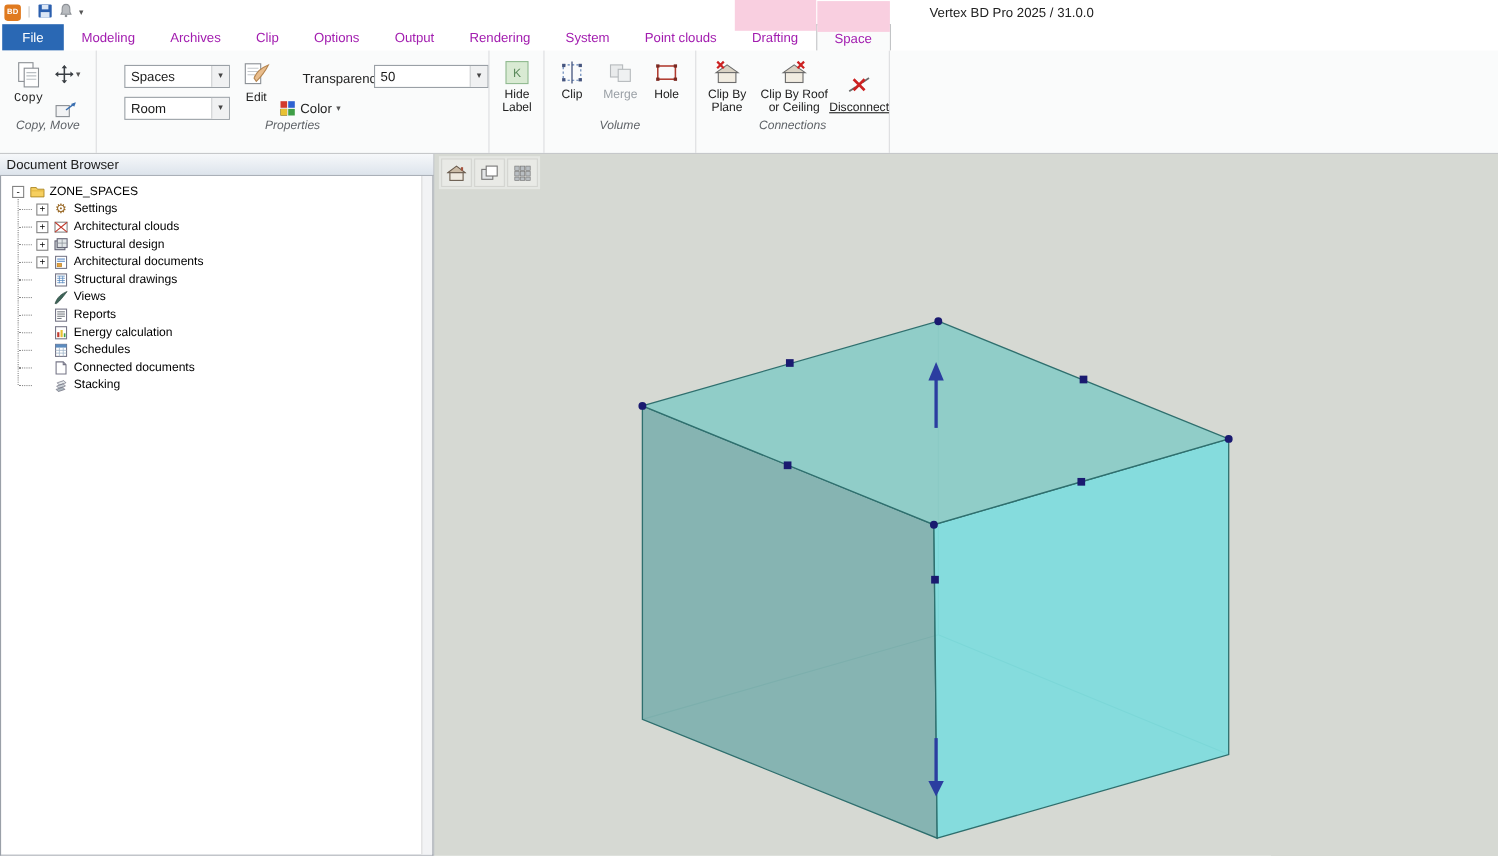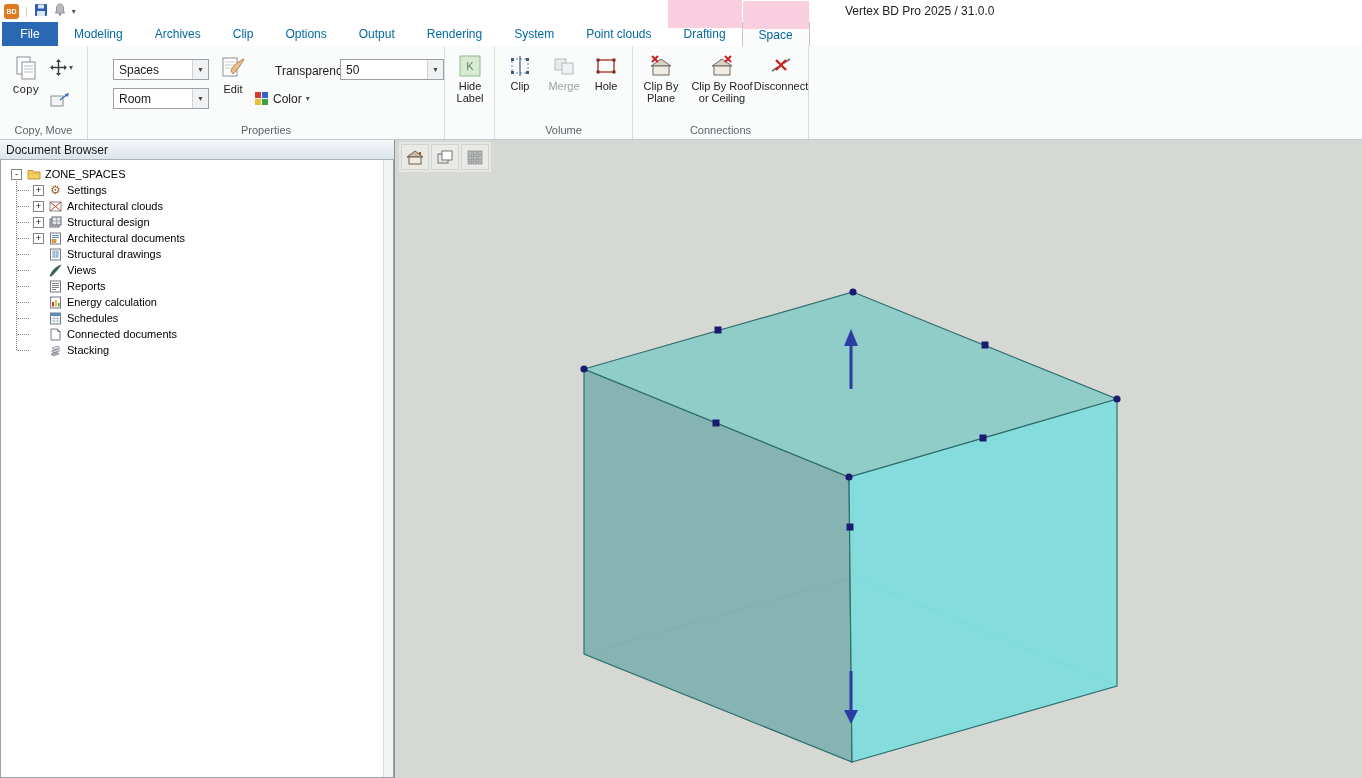--- a/index.html
+++ b/index.html
@@ -9,30 +9,30 @@
   
   .titlebar { position:absolute; left:0; top:0; width:1362px; height:22px; background:#ffffff; }
   .qat { position:absolute; left:4px; top:2px; display:flex; align-items:center; gap:6px; height:18px; }
   .bd-logo { width:15px; height:15px; background:#e07a1f; border-radius:3px; color:#fff; font-size:7px; font-weight:bold; display:flex; align-items:center; justify-content:center; }
   .qat-sep { color:#c9c9c9; font-size:11px; }
   .caret { font-size:8px; color:#555; }
   .win-title { position:absolute; left:845px; top:4px; font-size:12px; color:#222; white-space:nowrap; }
 
   
   .tabrow { position:absolute; left:0; top:22px; width:1362px; height:24px; background:#fff; display:flex; align-items:stretch; }
-  .tab { position:relative; padding:0 16px; display:flex; align-items:center; justify-content:center; font-size:12px; color:#0369a1; cursor:default; white-space:nowrap; }
+  .tab { position:relative; padding:0 16px; display:flex; align-items:center; justify-content:center; font-size:12px; color:#a21caf; cursor:default; white-space:nowrap; }
   .tab .tlbl { position:relative; z-index:2; }
   .tab.file-tab { background:#2a68b4; color:#fff; width:56px; padding:0; margin-left:2px; }
   .tab.contextual::before { content:""; position:absolute; left:0; top:-22px; width:100%; height:28px; background:#f9cfe0; z-index:1; }
   .tab.active-tab { background:#fafbfb; border:1px solid #c2c4c6; border-bottom:none; }
 
   
   .ribbon { position:absolute; left:0; top:46px; width:1362px; height:94px; background:#fafbfb; border-bottom:1px solid #c6c8ca; display:flex; }
   .rgroup { position:relative; height:100%; border-right:1px solid #dcdddf; }
-  .rgroup-label { position:absolute; left:0; bottom:3px; width:100%; text-align:center; font-size:11px; color:#5f6368; }
+  .rgroup-label { position:absolute; left:0; bottom:19px; width:100%; text-align:center; font-size:11px; color:#5f6368;font-style:italic; }
   .big-btn { position:absolute; display:flex; flex-direction:column; align-items:center; gap:3px; font-size:11px; line-height:12px; text-align:center; color:#222; cursor:default; }
   .big-btn.disabled { color:#9aa0a6; }
   .combo { position:absolute; display:flex; align-items:center; height:21px; background:#fff; border:1px solid #9aa0a6; }
   .combo .val { flex:1; padding:0 5px; font-size:12px; white-space:nowrap; overflow:hidden; }
   .combo .dd { width:16px; align-self:stretch; background:#f0f1f2; border-left:1px solid #cfd1d3; display:flex; align-items:center; justify-content:center; font-size:7px; color:#444; }
   .small-label { position:absolute; font-size:12px; color:#222; }
   .inline-btn { position:absolute; display:flex; align-items:center; gap:4px; font-size:12px; color:#222; }
 
   
   .dock { position:absolute; left:0; top:140px; width:395px; height:638px; background:#fff; border-right:1px solid #8b9097; display:flex; flex-direction:column; }
@@ -236,21 +236,21 @@
         <span style="width:44px;">Clip By Plane</span>
       </div>
       <div class="big-btn" style="left:56px; top:9px; width:66px;">
         <svg width="24" height="22" viewBox="0 0 24 22">
           <polygon points="12,4 22,11 2,11" fill="#d9d2c4" stroke="#6b6b6b"></polygon>
           <rect x="4" y="11" width="16" height="9" fill="#f1ece1" stroke="#6b6b6b"></rect>
           <path d="M15 1 L21 7 M21 1 L15 7" stroke="#cc2222" stroke-width="2"></path>
         </svg>
         <span style="width:64px;">Clip By Roof or Ceiling</span>
       </div>
-      <div class="big-btn" style="left:122px; top:9px; width:52px;">
+      <div class="big-btn" style="left:122px; top:21px; width:52px;text-decoration:underline;">
         <svg width="22" height="22" viewBox="0 0 22 22">
           <path d="M2 16 L8 12 M14 8 L20 4" stroke="#6b6b6b" stroke-width="1.6"></path>
           <path d="M6 5 L16 15 M16 5 L6 15" stroke="#cc2222" stroke-width="2.4"></path>
         </svg>
         <span>Disconnect</span>
       </div>
       <div class="rgroup-label">Connections</div>
     </div>
 
     <div style="flex:1;"></div>

